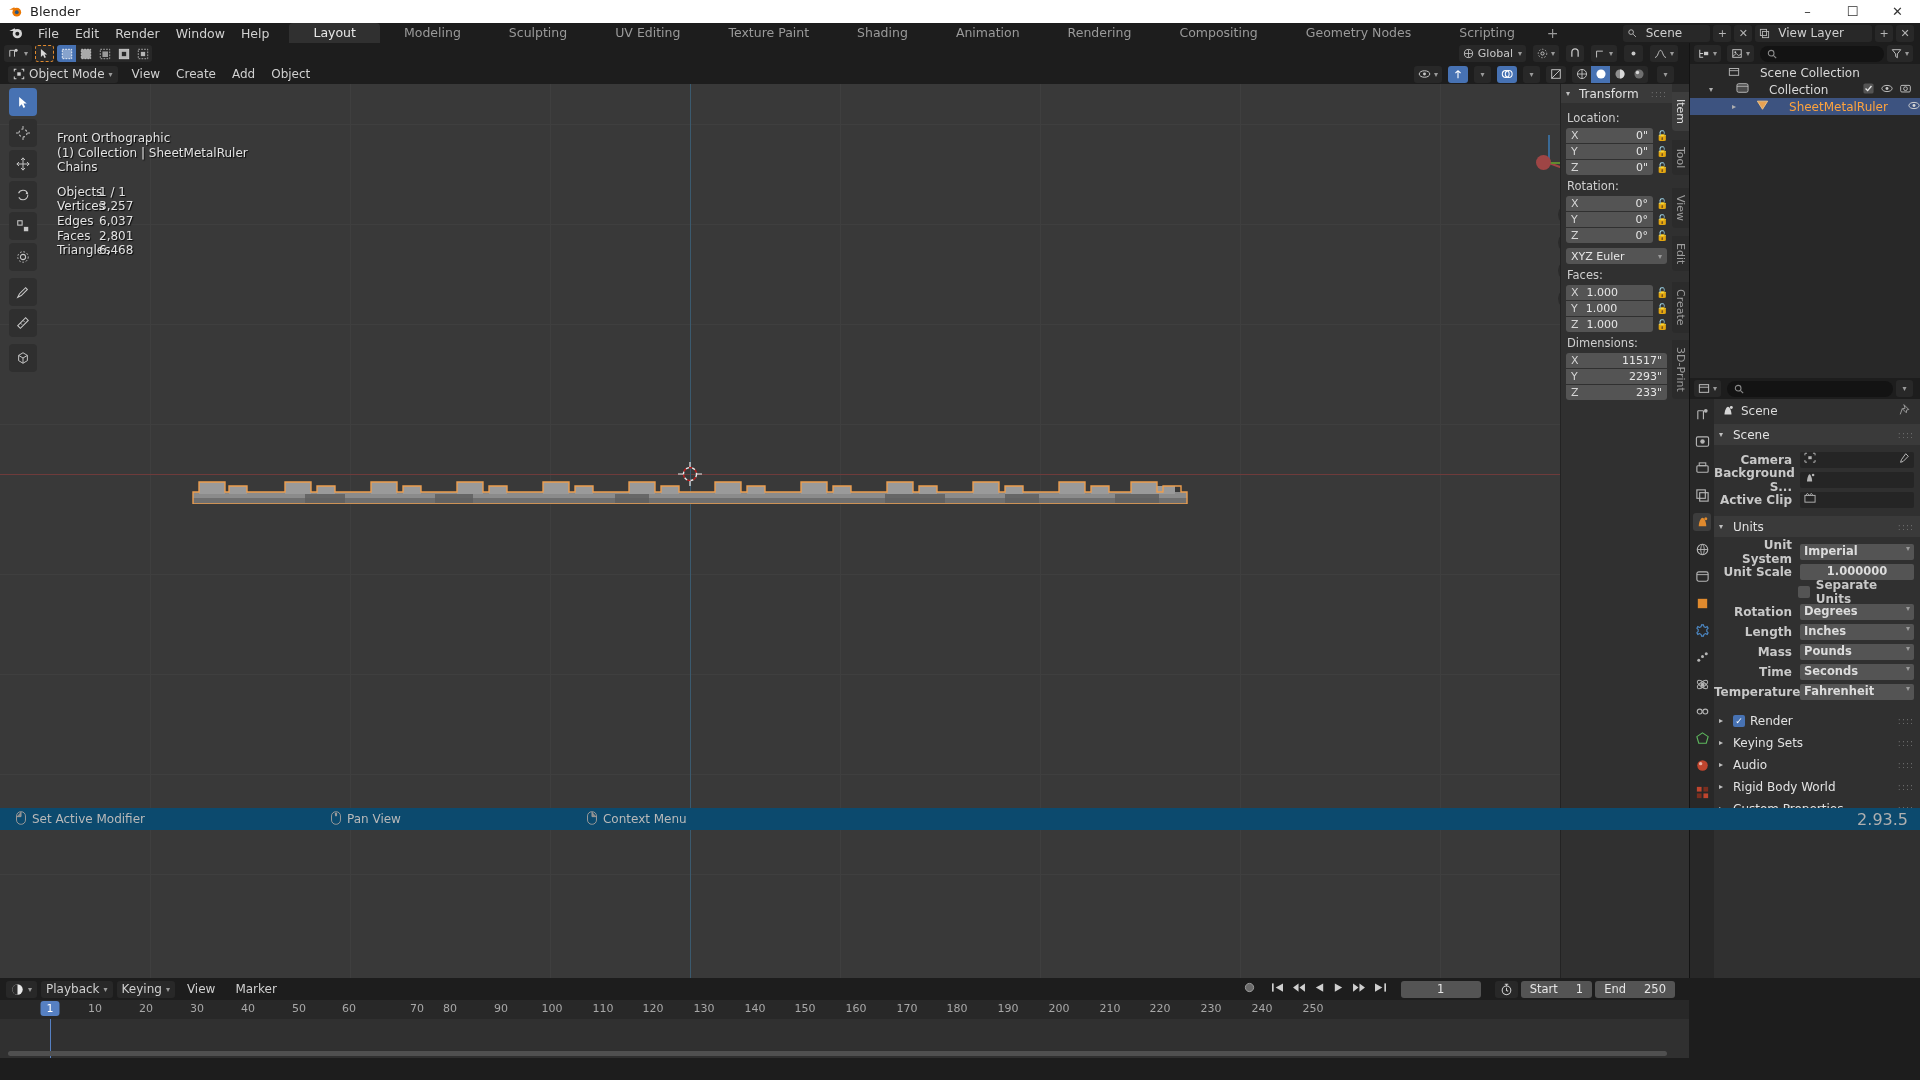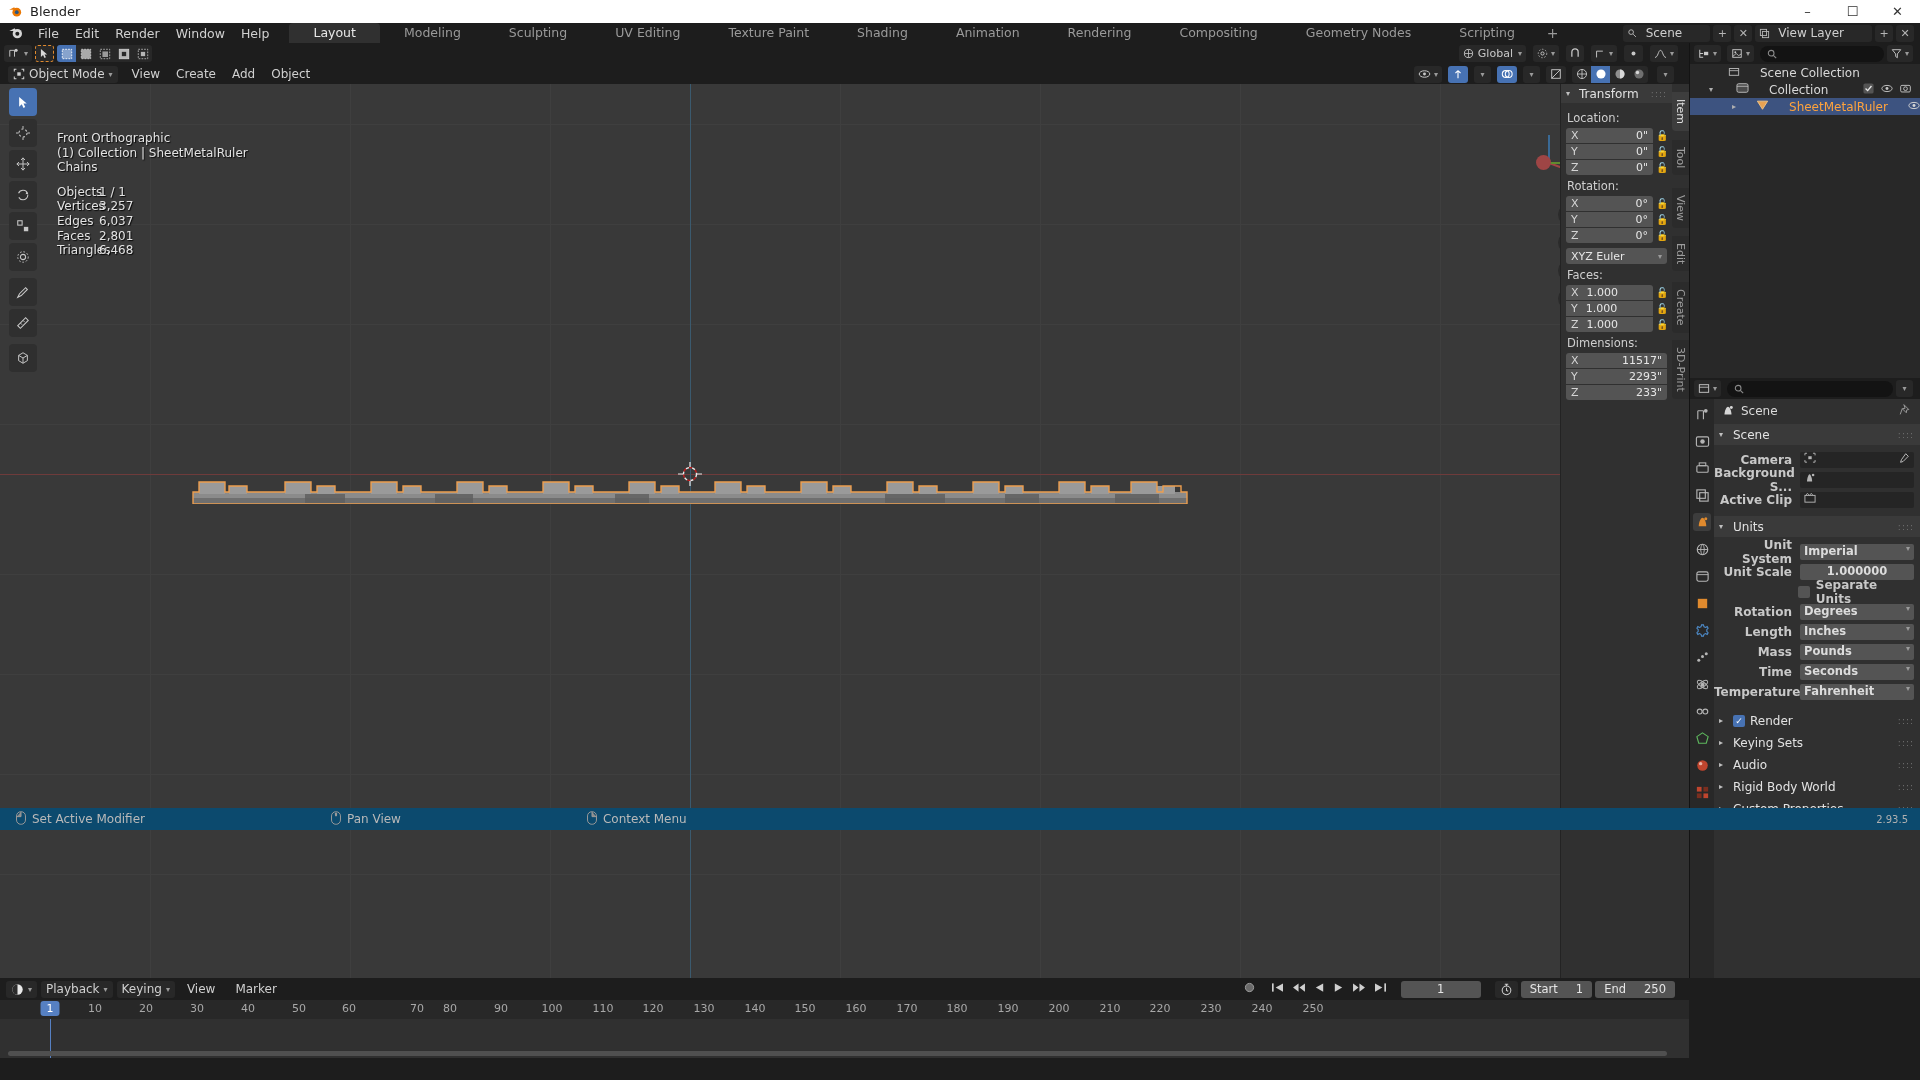--- a/index.html
+++ b/index.html
@@ -203,21 +203,21 @@
                      border-radius:3px; font-size:11px; display:flex;align-items:center;justify-content:center;
                      padding:0 6px; transform:translateX(-50%); }
   .tl-track { position:relative; height:39px; background:#303030; }
   .tl-playline { position:absolute; top:0; bottom:0; width:1px; background:#5680c2; }
   .tl-scroll { position:absolute; left:8px; right:22px; bottom:2px; height:5px; background:#505050; border-radius:3px;}
 
   
   .statusbar { position:absolute; left:0; bottom:0; width:1920px; height:22px; background:#0c4a6e;
                display:flex; align-items:center; padding:0 8px; font-size:12px; color:#b9b9b9; }
   .sb-item { display:flex; align-items:center; gap:6px; margin-right:46px; }
-  .sb-ver { margin-left:auto; color:#b0b0b0; font-size:10px; padding-right:4px;}
+  .sb-ver { margin-left:auto; color:#b0b0b0; font-size:16px; padding-right:4px;}
 </style>
 </head>
 <body>
 
 <div class="app">
 
   <div class="titlebar">
     <svg class="tb-logo" viewBox="0 0 24 24">
       <circle cx="14" cy="13" r="7" fill="#ea7600"></circle>
       <circle cx="14" cy="13" r="3" fill="#265787"></circle>

